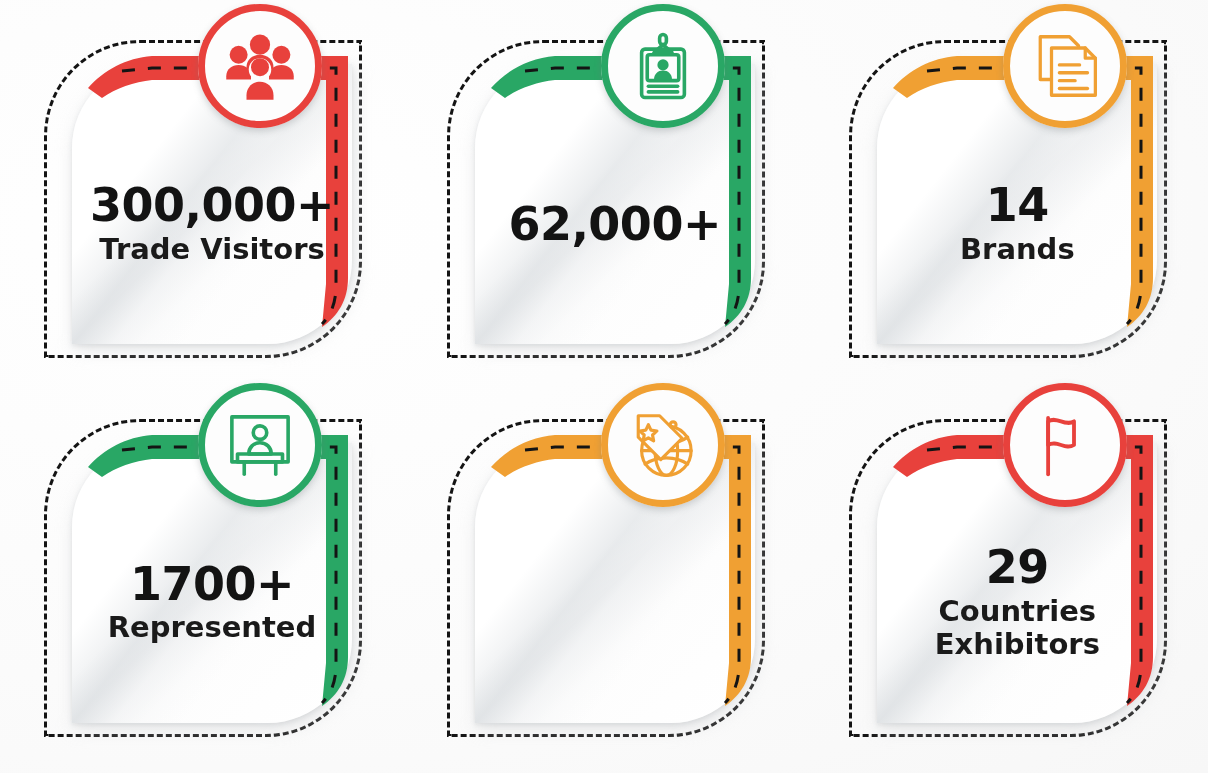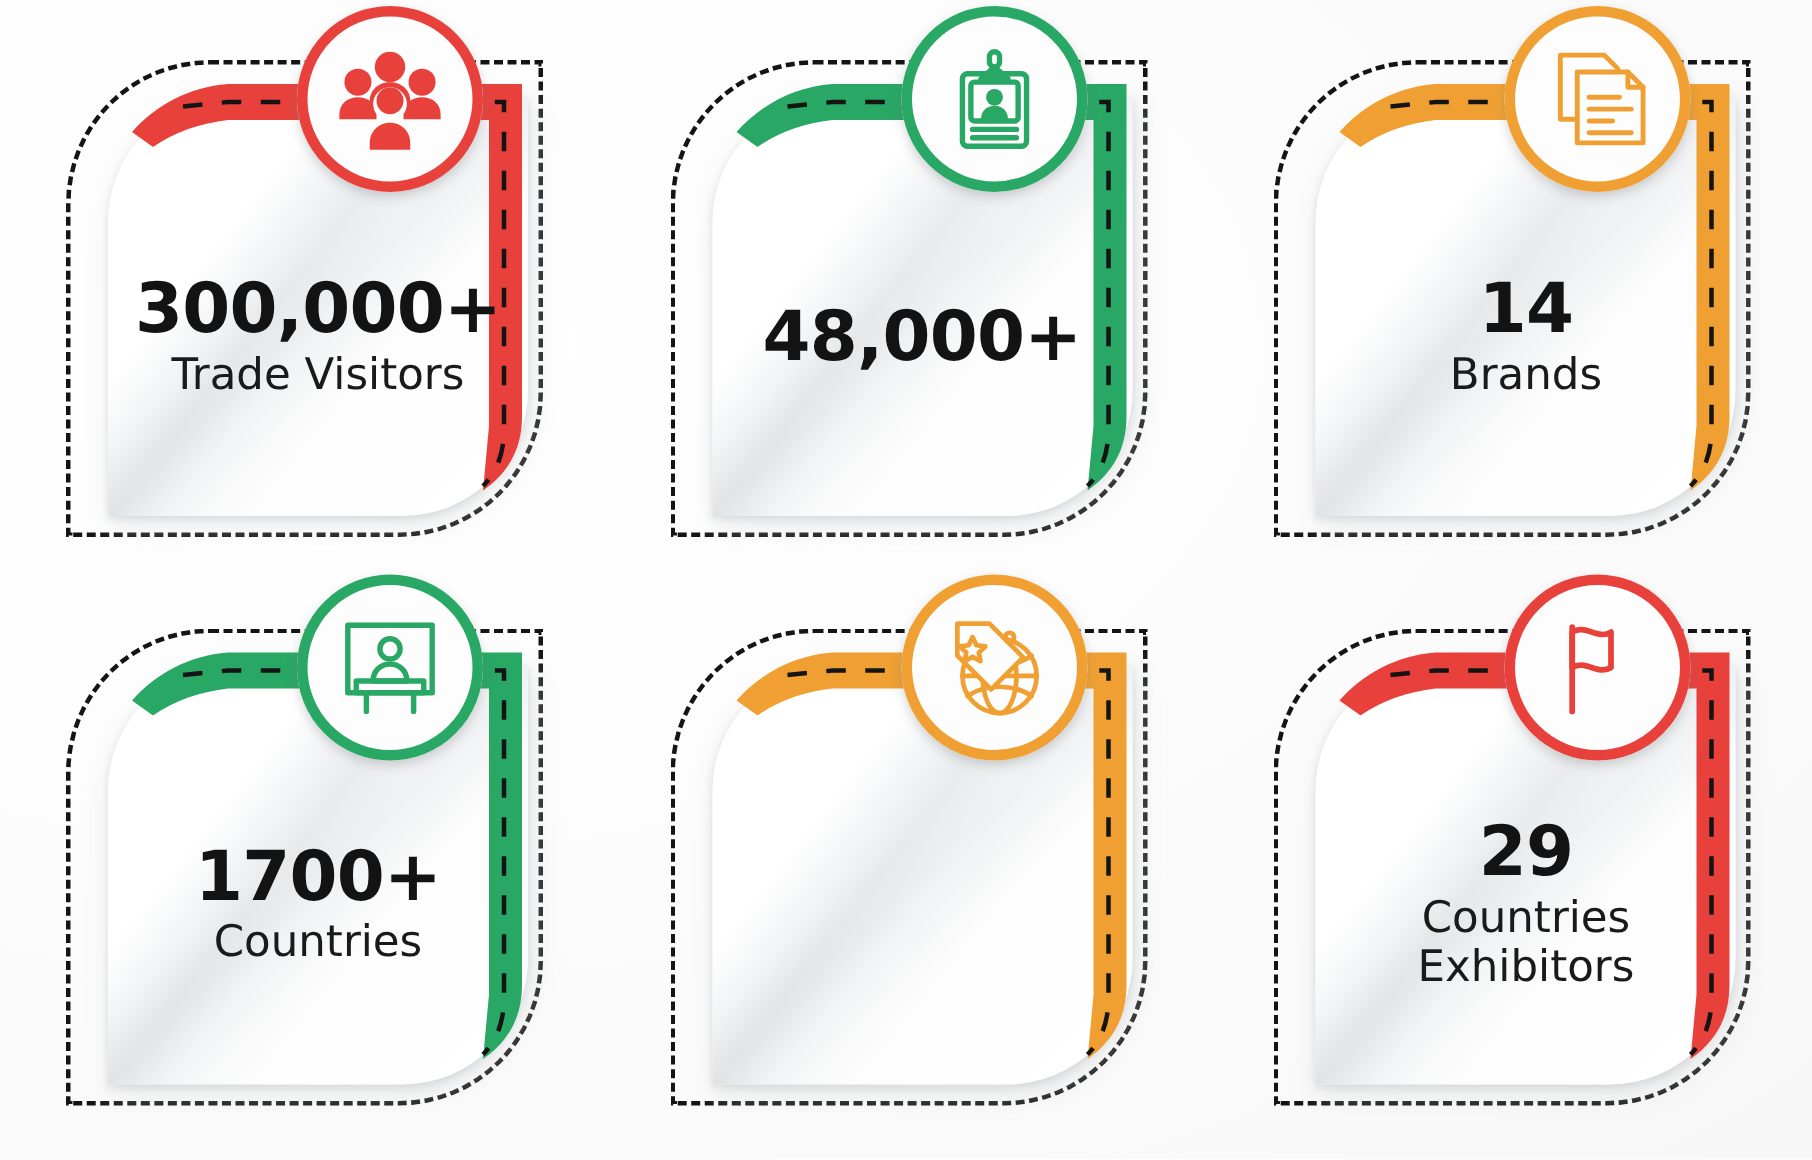--- a/index.html
+++ b/index.html
@@ -155,21 +155,21 @@
     font-family: "DejaVu Sans", "Liberation Sans", sans-serif;
     font-weight: 700;
     font-size: 46px;
     line-height: 1.02;
     color: #131313;
     letter-spacing: -0.5px;
     white-space: nowrap;
   }
   .label {
     font-family: "DejaVu Sans", "Liberation Sans", sans-serif;
-    font-weight: 400;
+    font-weight: 700;
     font-size: 29px;
     line-height: 1.14;
     color: #1a1a1a;
     margin-top: 4px;
     max-width: 255px;
   }
 
   
   .row2 .card { top: 8px; }
 </style>
@@ -262,21 +262,21 @@
         <rect x="13" y="17" width="38" height="43" rx="3"></rect>
         <rect x="18" y="22" width="28" height="23" rx="2"></rect>
         <circle cx="32" cy="31" r="5" fill="#29A765" stroke="none"></circle>
         <path d="M24 44c0-5 3.6-8 8-8s8 3 8 8z" fill="#29A765" stroke="none"></path>
         <line x1="19" y1="50" x2="45" y2="50"></line>
         <line x1="19" y1="55" x2="45" y2="55"></line>
       </svg>
         </span>
       </div>
       <div class="textwrap">
-        <div class="bignum">48,000+</div>
+        <div class="bignum">62,000+</div>
       </div>
     </div>
       </div>
       <div class="cell">
     <div class="card">
       <div class="dash"></div>
       <div class="shadow"></div>
       <div class="panel"></div>
       <div class="ribbon">
         <svg viewBox="0 0 350 355" width="350" height="355">
@@ -353,21 +353,21 @@
         <circle cx="32" cy="21" r="6"></circle>
         <path d="M22 40c0-6 4.4-10 10-10s10 4 10 10z"></path>
         <rect x="12" y="40" width="40" height="7"></rect>
         <line x1="18" y1="47" x2="18" y2="58"></line>
         <line x1="46" y1="47" x2="46" y2="58"></line>
       </svg>
         </span>
       </div>
       <div class="textwrap">
         <div class="bignum">1700+</div>
-        <div class="label">Countries</div>
+        <div class="label">Represented</div>
       </div>
     </div>
       </div>
       <div class="cell row2">
     <div class="card">
       <div class="dash"></div>
       <div class="shadow"></div>
       <div class="panel"></div>
       <div class="ribbon">
         <svg viewBox="0 0 350 355" width="350" height="355">

